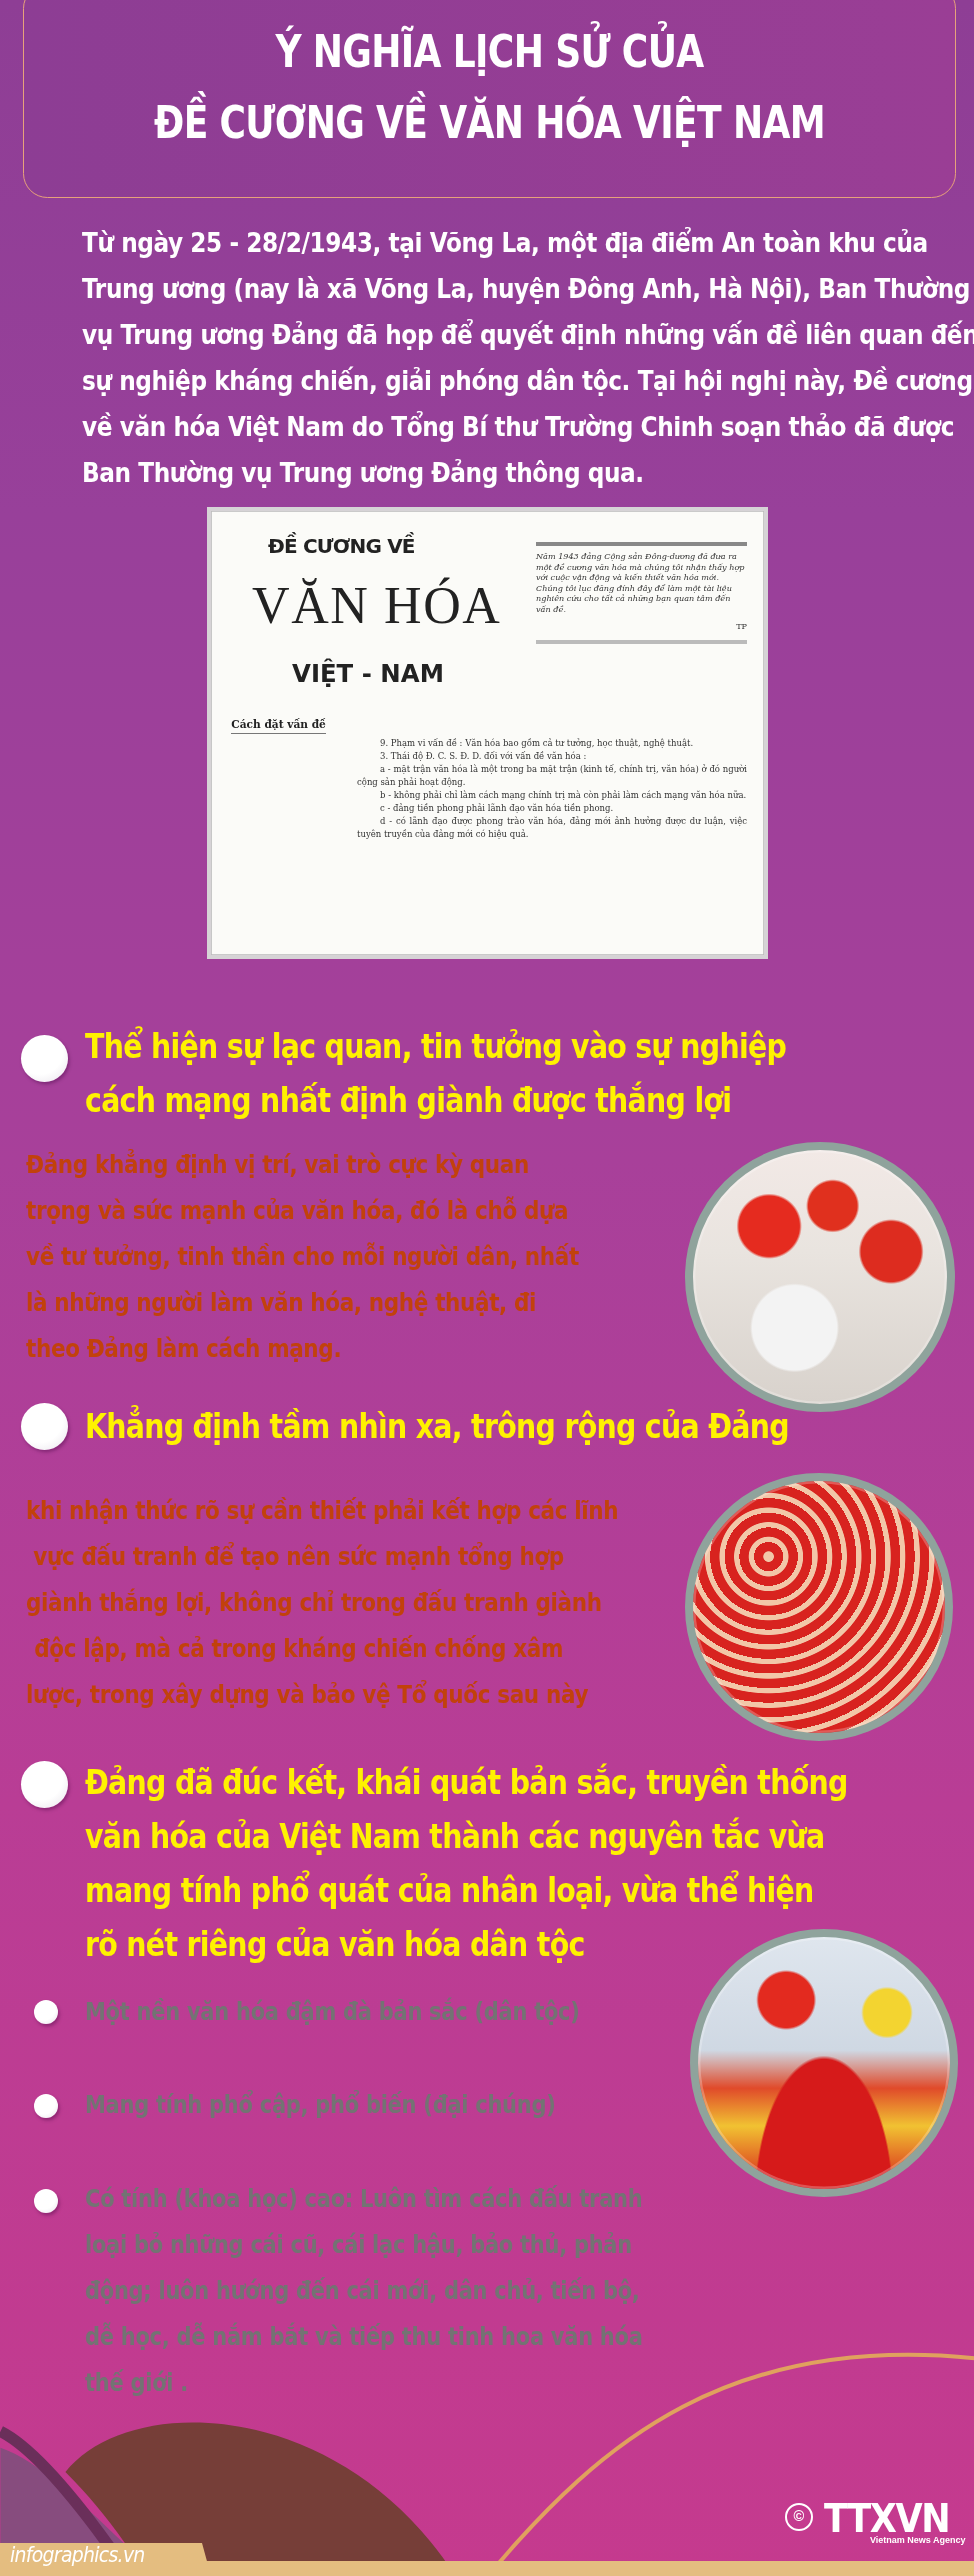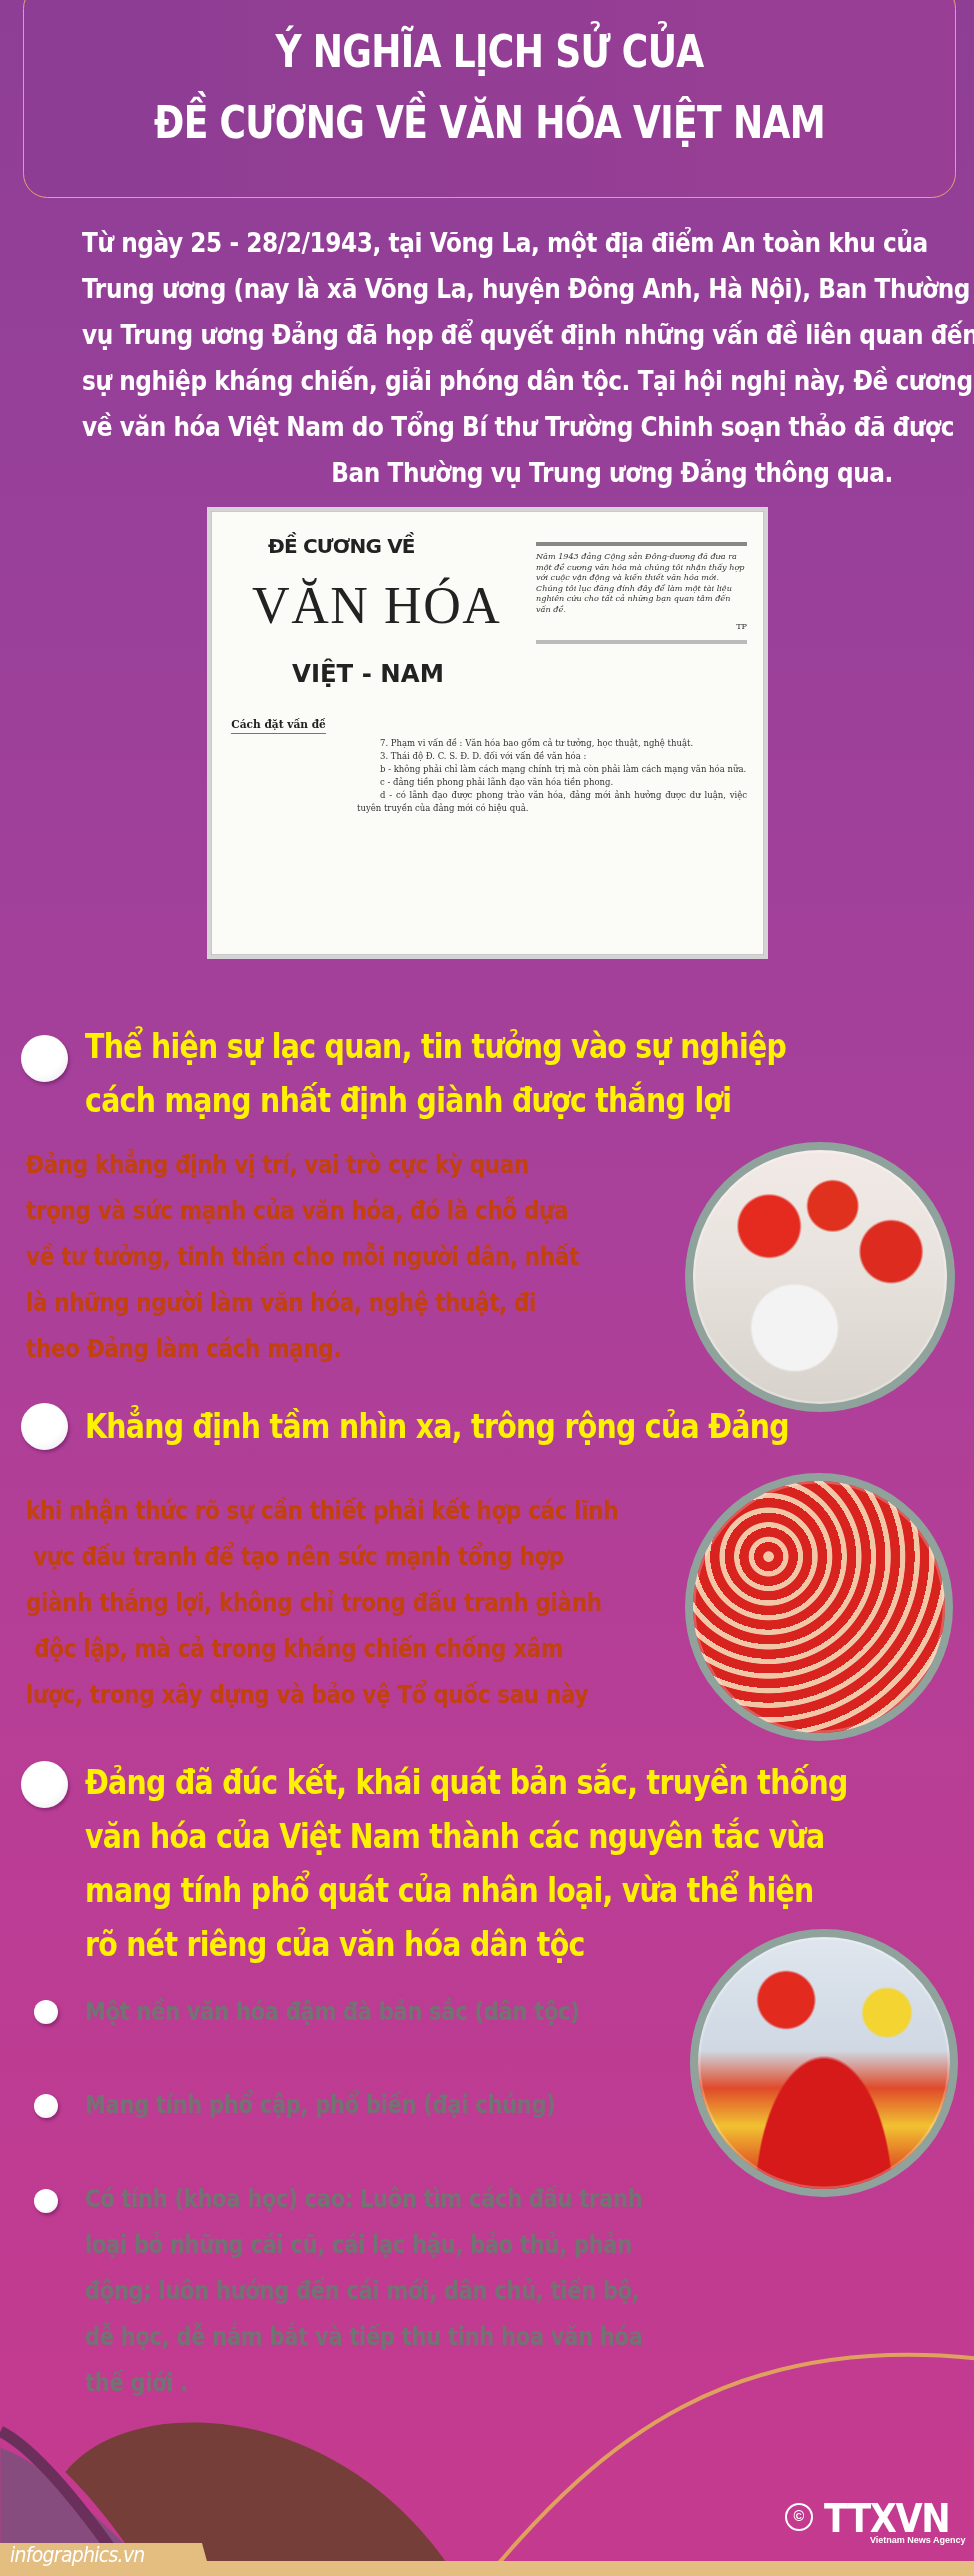--- a/index.html
+++ b/index.html
@@ -22,21 +22,21 @@
       position: absolute; left: 0; width: 100%; text-align: center;
       font-family: "DejaVu Sans", sans-serif; font-weight: bold;
       font-size: 44px; letter-spacing: -0.8px; color: #fff;
       transform: scaleX(0.82);
     }
     .title-line.l1 { top: 41px; }
     .title-line.l2 { top: 112px; }
 
     .intro {
       left: 16.3px; top: 220px; width: 943px;
-      text-align: right; font-weight: bold;
+      text-align: left; font-weight: bold;
       font-family: "DejaVu Sans", sans-serif;
       font-size: 27px; line-height: 46px; letter-spacing: -0.5px;
     }
     .intro span { display: block; transform: scaleX(0.86); transform-origin: center; white-space: nowrap; }
 
     
     .doc {
       left: 207px; top: 507px; width: 561px; height: 452px;
       background: #fbfbf8; border: 4.1px solid #d6d3d6;
       box-shadow: 0 0 0 0.8px #bbb inset;
@@ -158,22 +158,23 @@
   <div class="t1">ĐỀ CƯƠNG VỀ</div>
   <div class="t2">VĂN HÓA</div>
   <div class="t3">VIỆT - NAM</div>
   <div class="quote">
     <div>Năm 1943 đảng Cộng sản Đông-dương đã đưa ra một đề cương văn hóa mà chúng tôi nhận thấy hợp với cuộc vận động và kiến thiết văn hóa mới. Chúng tôi lục đăng đính đây để làm một tài liệu nghiên cứu cho tất cả những bạn quan tâm đến vấn đề.</div>
     <div class="sig">TP</div>
     <div class="bar"></div>
   </div>
   <div class="sec">Cách đặt vấn đề</div>
   <div class="body">
-    <p>7. Phạm vi vấn đề : Văn hóa bao gồm cả tư tưởng, học thuật, nghệ thuật.</p>
+    <p>9. Phạm vi vấn đề : Văn hóa bao gồm cả tư tưởng, học thuật, nghệ thuật.</p>
     <p>3. Thái độ Đ. C. S. Đ. D. đối với vấn đề văn hóa :</p>
+    <p>a - mặt trận văn hóa là một trong ba mặt trận (kinh tế, chính trị, văn hóa) ở đó người cộng sản phải hoạt động.</p>
     <p>b - không phải chỉ làm cách mạng chính trị mà còn phải làm cách mạng văn hóa nữa.</p>
     <p>c - đảng tiền phong phải lãnh đạo văn hóa tiền phong.</p>
     <p>d - có lãnh đạo được phong trào văn hóa, đảng mới ảnh hưởng được dư luận, việc tuyên truyền của đảng mới có hiệu quả.</p>
   </div>
 </div>
 
 <div class="abs bullet-big" style="left:21px; top:1035px;"></div>
 <div class="abs heading" style="left:85px; top:1020px;">
   <div>Thể hiện sự lạc quan, tin tưởng vào sự nghiệp</div>
   <div>cách mạng nhất định giành được thắng lợi</div>

